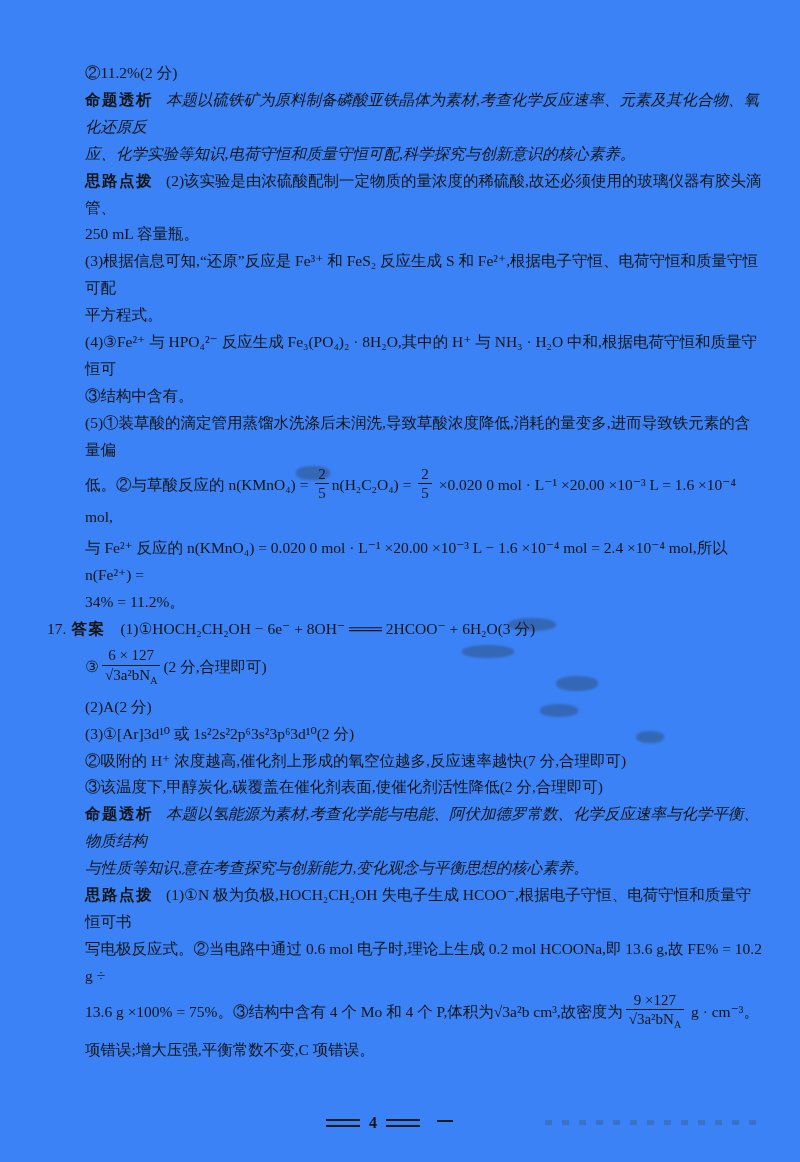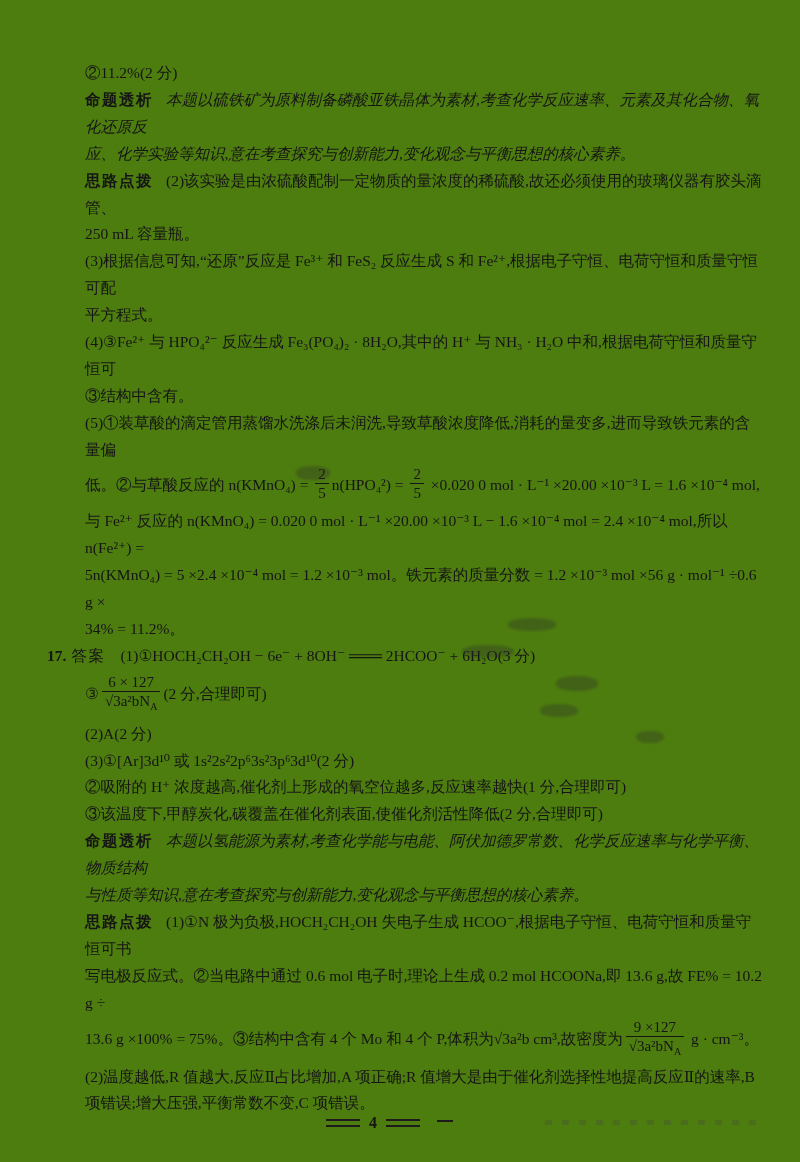--- a/index.html
+++ b/index.html
@@ -1,25 +1,25 @@
 <!DOCTYPE html>
 <html><head>
 <meta charset="utf-8">
 <style>
   html,body{margin:0;padding:0;background:#e9e9e9;}
-  .page{position:relative;width:800px;height:1162px;margin:0 auto;background:#4d7c0f;
+  .page{position:relative;width:800px;height:1162px;margin:0 auto;background:#3b82f6;
         overflow:hidden;color:#151515;font-family:"Liberation Serif","DejaVu Serif",serif;}
   .content{position:absolute;left:47px;top:60px;width:716px;font-size:15.5px;line-height:26.9px;}
   p.line{margin:0;padding-left:38px;}
   p.qline{padding-left:0;}
   .hd{font-weight:bold;font-family:"Liberation Sans","DejaVu Sans",sans-serif;
       margin-right:13px;letter-spacing:1.5px;}
   .kai{font-style:italic;}
-  .qnum{font-weight:bold;margin-right:5px;}
-  .ans{font-weight:normal;font-family:"Liberation Sans","DejaVu Sans",sans-serif;
+  .qnum{font-weight:normal;margin-right:5px;}
+  .ans{font-weight:bold;font-family:"Liberation Sans","DejaVu Sans",sans-serif;
        margin-right:15px;letter-spacing:1.5px;}
   .fracline{padding-top:4px;padding-bottom:4px;}
   .bigfracline{padding-top:6px;padding-bottom:6px;}
   .frac{display:inline-block;vertical-align:middle;text-align:center;line-height:1.12;
         margin:0 3px;transform:translateY(-2px);font-size:15px;}
   .frac .fn{display:block;padding:0 3px 1px 3px;border-bottom:1.4px solid #151515;}
   .frac .fd{display:block;padding:1px 3px 0 3px;}
   .frac sub{font-size:10px;}
   .pagefoot{position:absolute;left:0;top:1106px;width:800px;height:34px;}
   .pnum{position:absolute;left:326px;top:8px;display:flex;align-items:center;gap:9px;
@@ -33,59 +33,57 @@
 </style>
 </head>
 <body>
 
 <div class="page">
   <div class="content">
 
     <p class="line"><span>②11.2%(2 分)</span></p>
 
     <p class="line"><span class="hd">命题透析</span><span class="kai">本题以硫铁矿为原料制备磷酸亚铁晶体为素材,考查化学反应速率、元素及其化合物、氧化还原反</span></p>
-    <p class="line"><span class="kai">应、化学实验等知识,意在考查探究与创新能力,变化观念与平衡思想的核心素养。</span></p>
+    <p class="line"><span class="kai">应、化学实验等知识,电荷守恒和质量守恒可配,科学探究与创新意识的核心素养。</span></p>
 
     <p class="line"><span class="hd">思路点拨</span><span>(2)该实验是由浓硫酸配制一定物质的量浓度的稀硫酸,故还必须使用的玻璃仪器有胶头滴管、</span></p>
     <p class="line"><span>250 mL 容量瓶。</span></p>
     <p class="line"><span>(3)根据信息可知,“还原”反应是 Fe³⁺ 和 FeS₂ 反应生成 S 和 Fe²⁺,根据电子守恒、电荷守恒和质量守恒可配</span></p>
     <p class="line"><span>平方程式。</span></p>
     <p class="line"><span>(4)③Fe²⁺ 与 HPO₄²⁻ 反应生成 Fe₃(PO₄)₂ · 8H₂O,其中的 H⁺ 与 NH₃ · H₂O 中和,根据电荷守恒和质量守恒可</span></p>
     <p class="line"><span>③结构中含有。</span></p>
     <p class="line"><span>(5)①装草酸的滴定管用蒸馏水洗涤后未润洗,导致草酸浓度降低,消耗的量变多,进而导致铁元素的含量偏</span></p>
 
     <p class="line fracline">
-      <span>低。②与草酸反应的 n(KMnO₄) = </span><span class="frac"><span class="fn">2</span><span class="fd">5</span></span><span>n(HPO₄²) = </span><span class="frac"><span class="fn">2</span><span class="fd">5</span></span><span> ×0.020 0 mol · L⁻¹ ×20.00 ×10⁻³ L = 1.6 ×10⁻⁴ mol,</span>
+      <span>低。②与草酸反应的 n(KMnO₄) = </span><span class="frac"><span class="fn">2</span><span class="fd">5</span></span><span>n(H₂C₂O₄) = </span><span class="frac"><span class="fn">2</span><span class="fd">5</span></span><span> ×0.020 0 mol · L⁻¹ ×20.00 ×10⁻³ L = 1.6 ×10⁻⁴ mol,</span>
     </p>
     <p class="line"><span>与 Fe²⁺ 反应的 n(KMnO₄) = 0.020 0 mol · L⁻¹ ×20.00 ×10⁻³ L − 1.6 ×10⁻⁴ mol = 2.4 ×10⁻⁴ mol,所以 n(Fe²⁺) =</span></p>
-    <p class="line"><span>5n(KMnO₄) = 5 ×2.4 ×10⁻⁴ mol = 1.2 ×10⁻³ mol。铁元素的质量分数 = 1.2 ×10⁻³ mol ×56 g · mol⁻¹ ÷0.6 g ×</span></p>
     <p class="line"><span>34% = 11.2%。</span></p>
 
     <p class="line qline"><span class="qnum">17.</span><span class="ans">答案</span><span>(1)①HOCH₂CH₂OH − 6e⁻ + 8OH⁻ ═══ 2HCOO⁻ + 6H₂O(3 分)</span></p>
 
     <p class="line bigfracline">
       <span>③</span><span class="frac"><span class="fn">6 × 127</span><span class="fd"><span>√3a²bN</span><sub>A</sub></span></span><span>(2 分,合理即可)</span>
     </p>
 
     <p class="line"><span>(2)A(2 分)</span></p>
     <p class="line"><span>(3)①[Ar]3d¹⁰ 或 1s²2s²2p⁶3s²3p⁶3d¹⁰(2 分)</span></p>
-    <p class="line"><span>②吸附的 H⁺ 浓度越高,催化剂上形成的氧空位越多,反应速率越快(1 分,合理即可)</span></p>
+    <p class="line"><span>②吸附的 H⁺ 浓度越高,催化剂上形成的氧空位越多,反应速率越快(7 分,合理即可)</span></p>
     <p class="line"><span>③该温度下,甲醇炭化,碳覆盖在催化剂表面,使催化剂活性降低(2 分,合理即可)</span></p>
 
     <p class="line"><span class="hd">命题透析</span><span class="kai">本题以氢能源为素材,考查化学能与电能、阿伏加德罗常数、化学反应速率与化学平衡、物质结构</span></p>
     <p class="line"><span class="kai">与性质等知识,意在考查探究与创新能力,变化观念与平衡思想的核心素养。</span></p>
 
     <p class="line"><span class="hd">思路点拨</span><span>(1)①N 极为负极,HOCH₂CH₂OH 失电子生成 HCOO⁻,根据电子守恒、电荷守恒和质量守恒可书</span></p>
     <p class="line"><span>写电极反应式。②当电路中通过 0.6 mol 电子时,理论上生成 0.2 mol HCOONa,即 13.6 g,故 FE% = 10.2 g ÷</span></p>
 
     <p class="line fracline">
       <span>13.6 g ×100% = 75%。③结构中含有 4 个 Mo 和 4 个 P,体积为√3a²b cm³,故密度为</span><span class="frac"><span class="fn">9 ×127</span><span class="fd"><span>√3a²bN</span><sub>A</sub></span></span><span> g · cm⁻³。</span>
     </p>
 
-    <p class="line"><span>(2)温度越低,R 值越大,反应Ⅱ占比增加,A 项正确;R 值增大是由于催化剂选择性地提高反应Ⅱ的速率,B</span></p>
     <p class="line"><span>项错误;增大压强,平衡常数不变,C 项错误。</span></p>
 
   </div>
 
   <div class="smudge" style="left:296px;top:466px;width:34px;height:14px;"></div>
   <div class="smudge" style="left:508px;top:618px;width:48px;height:13px;"></div>
   <div class="smudge" style="left:462px;top:645px;width:52px;height:13px;"></div>
   <div class="smudge" style="left:556px;top:676px;width:42px;height:15px;"></div>
   <div class="smudge" style="left:540px;top:704px;width:38px;height:13px;"></div>
   <div class="smudge" style="left:636px;top:731px;width:28px;height:12px;"></div>

